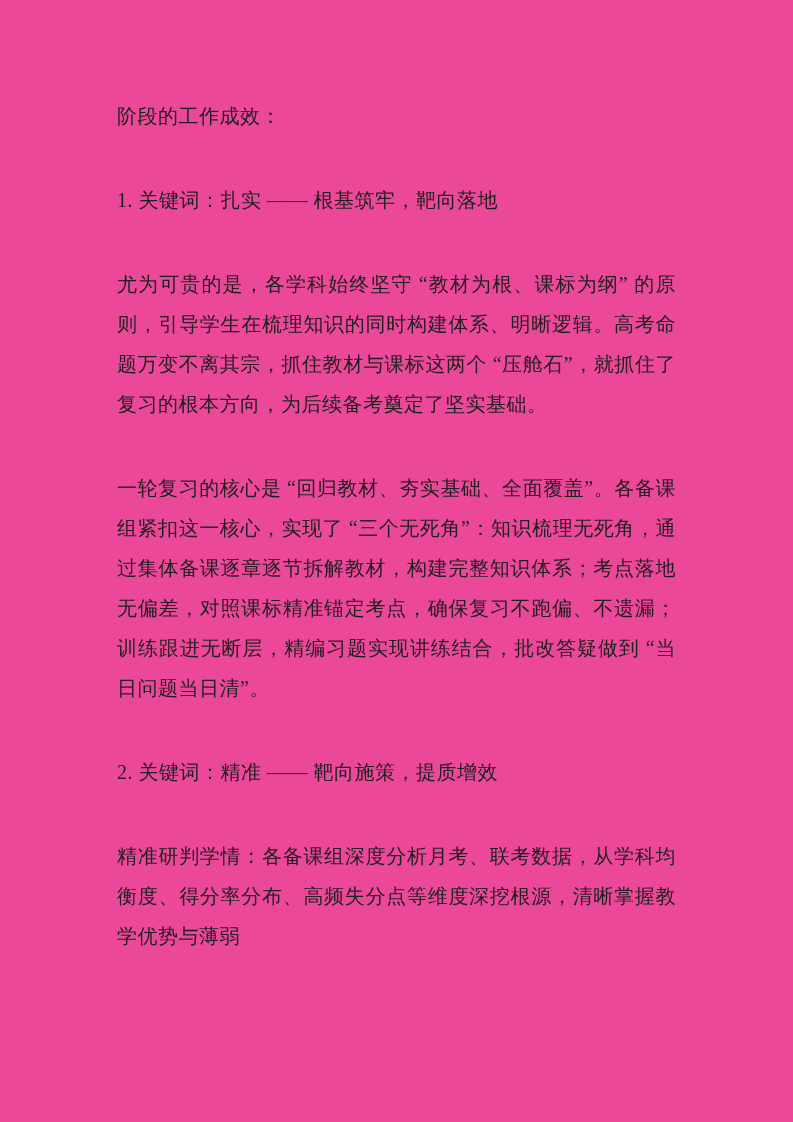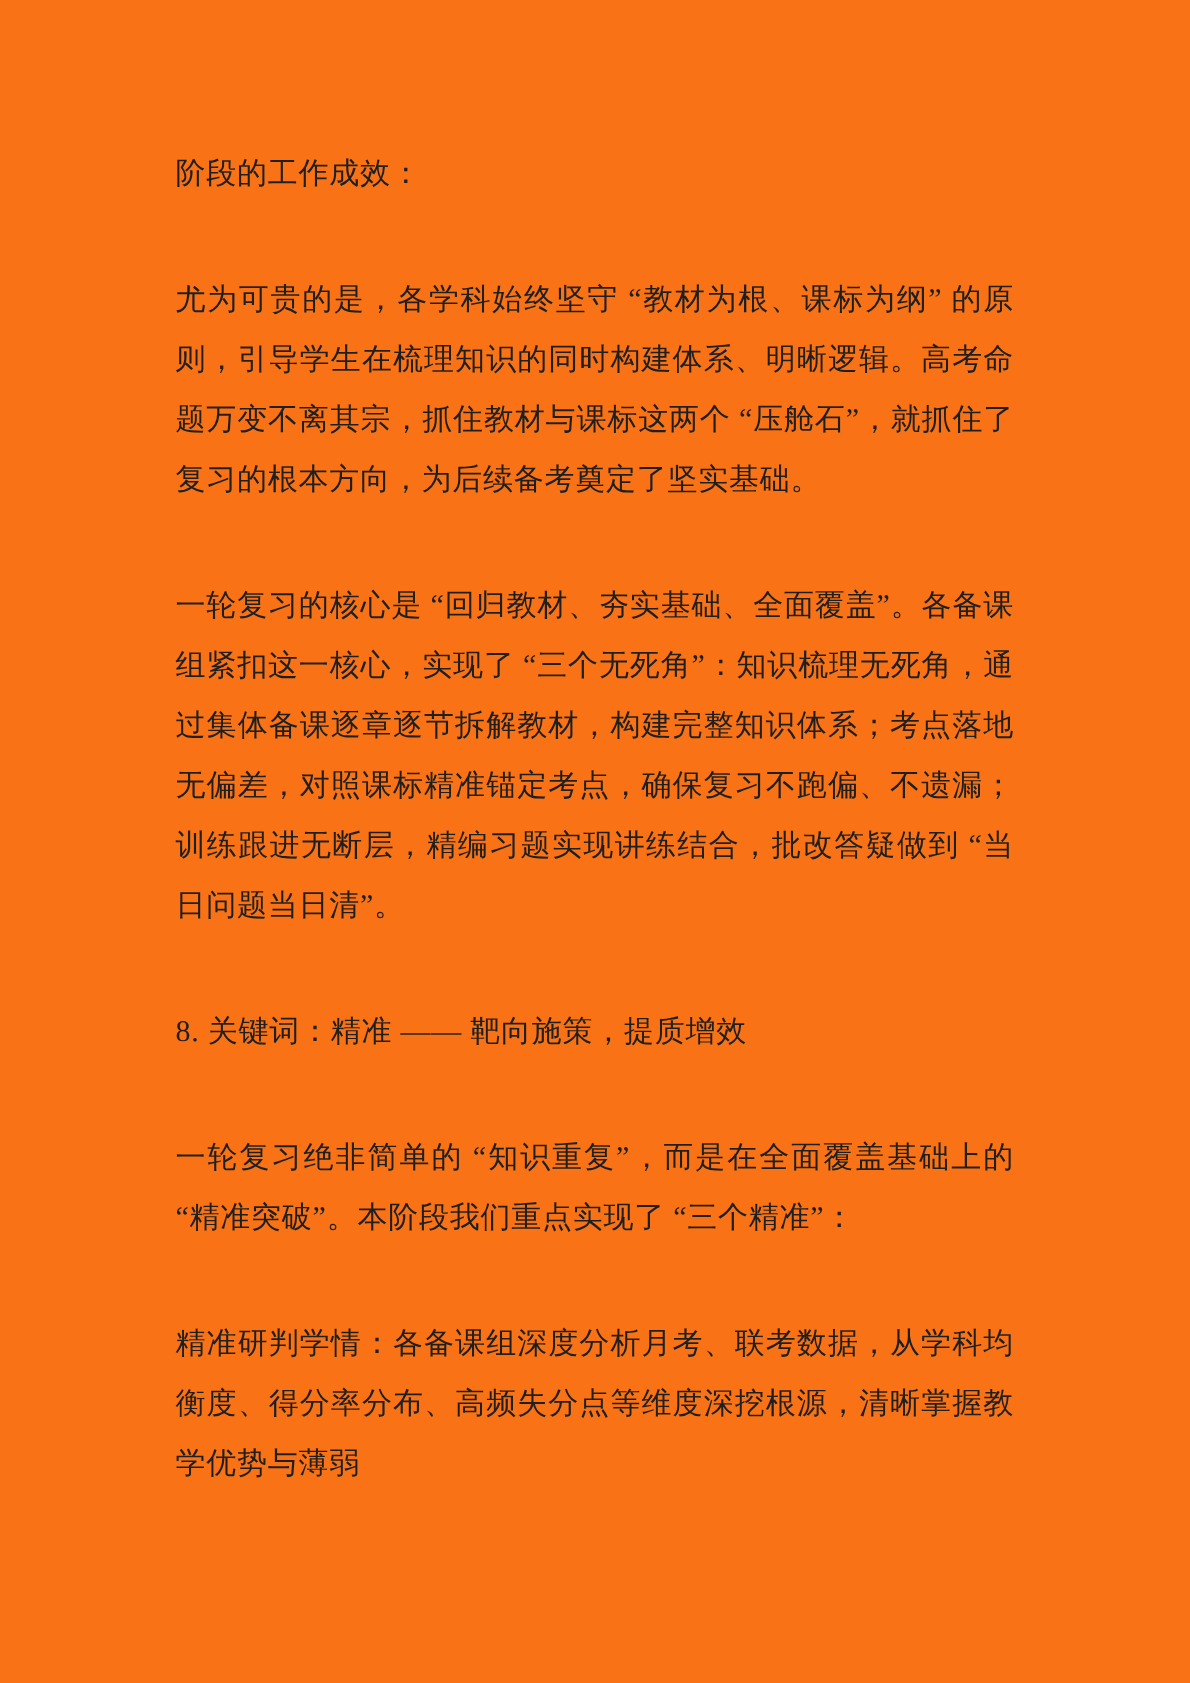--- a/index.html
+++ b/index.html
@@ -4,21 +4,21 @@
 <style>
   html, body {
     margin: 0;
     padding: 0;
     background: #ffffff;
   }
   .page {
     position: relative;
     width: 793px;
     height: 1122px;
-    background: #f97316;
+    background: #ec4899;
     overflow: hidden;
     font-family: "Liberation Serif", "DejaVu Serif", serif;
   }
   .content {
     box-sizing: border-box;
     padding: 96px 117px 0 117px;
   }
   .para {
     margin: 0 0 44px 0;
     font-size: 20px;
@@ -36,19 +36,19 @@
     margin-bottom: 0;
     font-family: Liberation Serif, serif;
   }
 </style>
 </head>
 <body>
 
 <div class="page">
   <div class="content">
     <p class="para">阶段的工作成效：</p>
+    <p class="para heading">1. 关键词：扎实 —— 根基筑牢，靶向落地</p>
     <p class="para">尤为可贵的是，各学科始终坚守 “教材为根、课标为纲” 的原则，引导学生在梳理知识的同时构建体系、明晰逻辑。高考命题万变不离其宗，抓住教材与课标这两个 “压舱石”，就抓住了复习的根本方向，为后续备考奠定了坚实基础。</p>
     <p class="para">一轮复习的核心是 “回归教材、夯实基础、全面覆盖”。各备课组紧扣这一核心，实现了 “三个无死角”：知识梳理无死角，通过集体备课逐章逐节拆解教材，构建完整知识体系；考点落地无偏差，对照课标精准锚定考点，确保复习不跑偏、不遗漏；训练跟进无断层，精编习题实现讲练结合，批改答疑做到 “当日问题当日清”。</p>
-    <p class="para heading">8. 关键词：精准 —— 靶向施策，提质增效</p>
-    <p class="para">一轮复习绝非简单的 “知识重复”，而是在全面覆盖基础上的 “精准突破”。本阶段我们重点实现了 “三个精准”：</p>
+    <p class="para heading">2. 关键词：精准 —— 靶向施策，提质增效</p>
     <p class="para">精准研判学情：各备课组深度分析月考、联考数据，从学科均衡度、得分率分布、高频失分点等维度深挖根源，清晰掌握教学优势与薄弱</p>
   </div>
 </div>
 
 </body></html>

